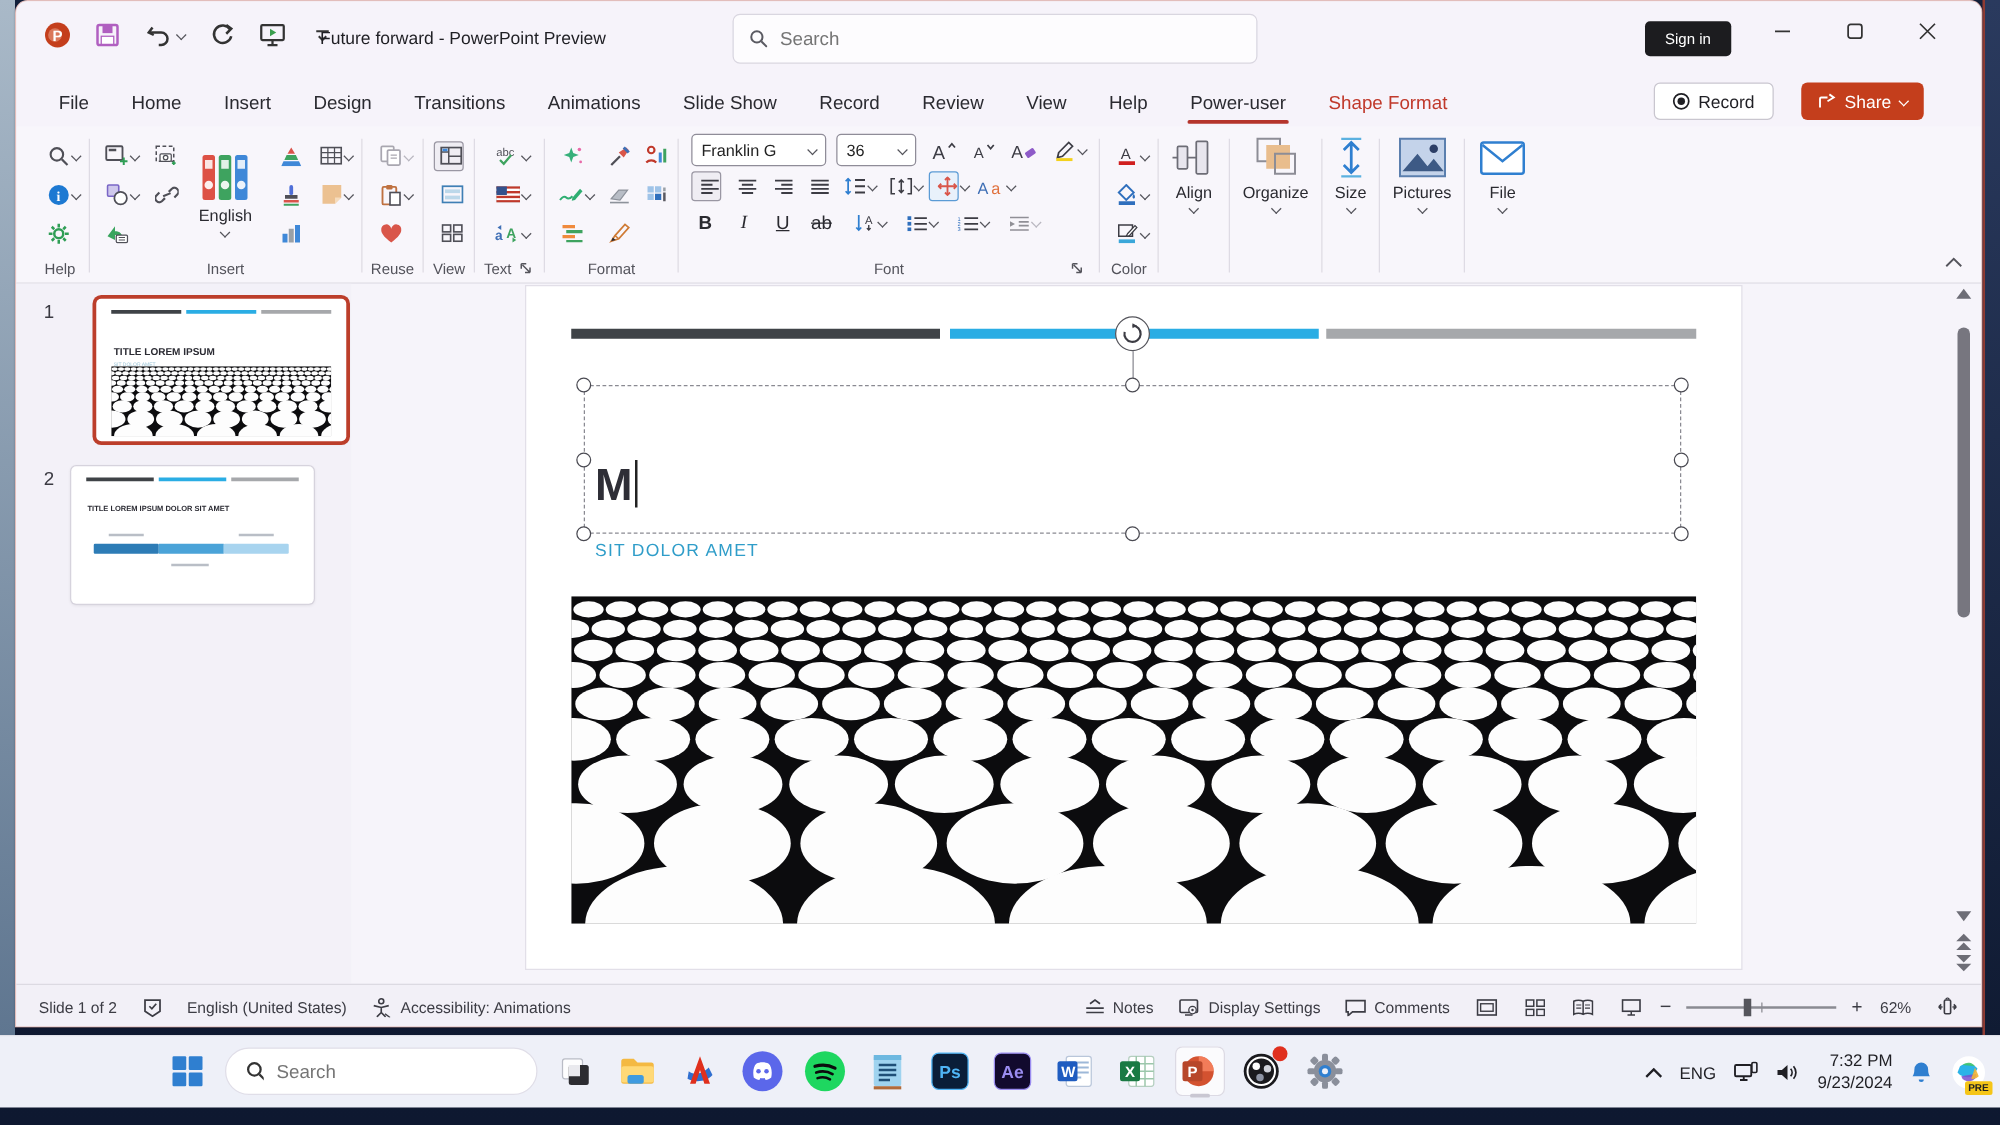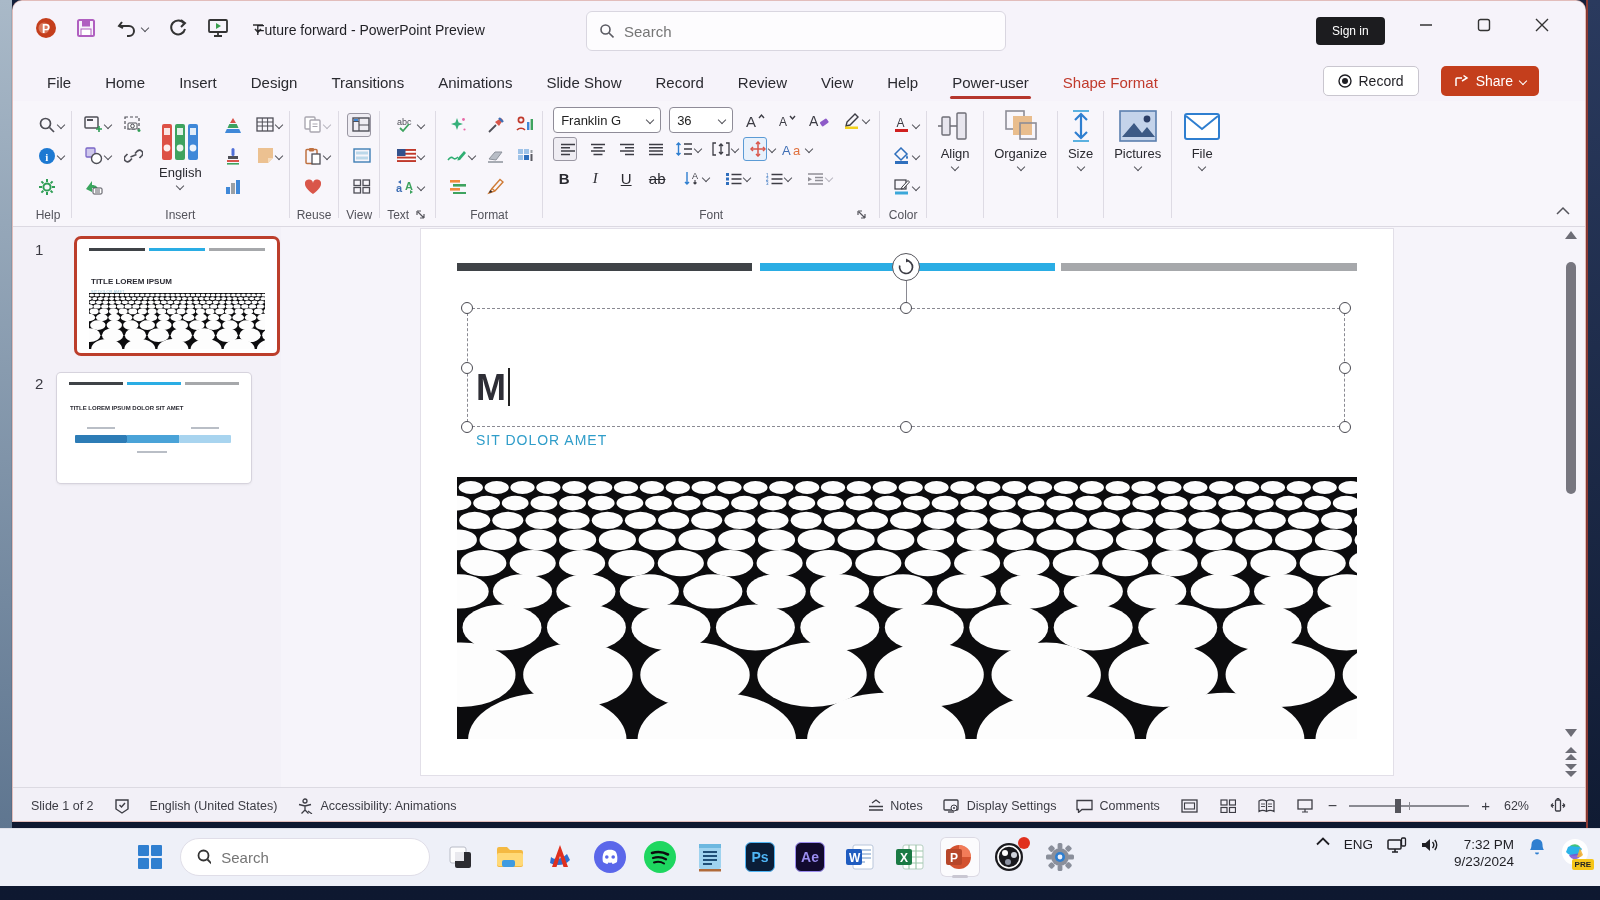--- a/index.html
+++ b/index.html
@@ -93,21 +93,21 @@
 
   
   .taskbar { position:absolute; left:0; top:828px; width:1600px; height:58px; background:#eef0f8; border-top:1px solid rgba(0,0,0,.06); }
   .tb-apps { position:absolute; left:130px; top:8px; display:flex; align-items:center; gap:10px; }
   .tb-ico { width:40px; height:40px; display:flex; align-items:center; justify-content:center; border-radius:6px; position:relative; }
   .tb-ico.active { background:#fbfbfd; box-shadow:inset 0 0 0 1px #dcdae4; }
   .tb-ico.active::after { content:""; position:absolute; bottom:-1px; left:12px; right:12px; height:3px; border-radius:2px; background:#c9c7d2; }
   .tb-search { width:250px; height:38px; background:#fff; border:1px solid #e0dee8; border-radius:19px; display:flex; align-items:center; gap:10px; padding:0 16px; }
   .tb-search input { border:none; outline:none; font-size:15px; color:#555; width:100%; background:transparent; font-family:"Liberation Sans",sans-serif; }
   .appmark { width:30px; height:30px; border-radius:6px; display:flex; align-items:center; justify-content:center; font-weight:bold; font-size:14px; color:#fff; }
-  .tray { position:absolute; right:10px; top:8px; display:flex; align-items:flex-start; gap:14px; height:42px; }
+  .tray { position:absolute; right:10px; top:8px; display:flex; align-items:center; gap:14px; height:42px; }
   .tray .t-item { display:flex; align-items:center; justify-content:center; color:#1f1f24; font-size:13.5px; }
   .clock { text-align:right; font-size:13.5px; line-height:1.25; color:#1f1f24; }
   .badge { position:absolute; right:-4px; bottom:-3px; background:#f5c518; color:#222; font-size:8px; font-weight:bold; padding:1px 3px; border-radius:2px; }
   .reddot { position:absolute; right:0; top:0; width:12px; height:12px; border-radius:50%; background:#e0301e; }
 </style>
 </head>
 <body>
 
 <div class="desk-left"></div>
 <div class="desk-right"></div>

